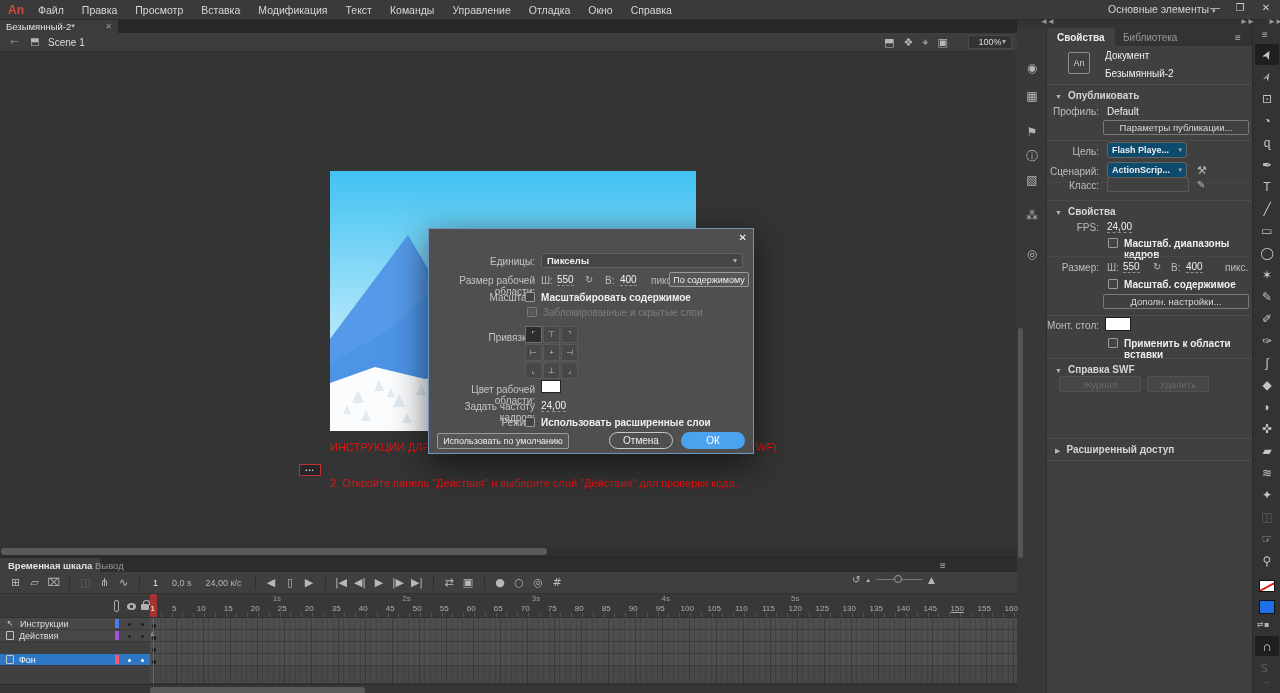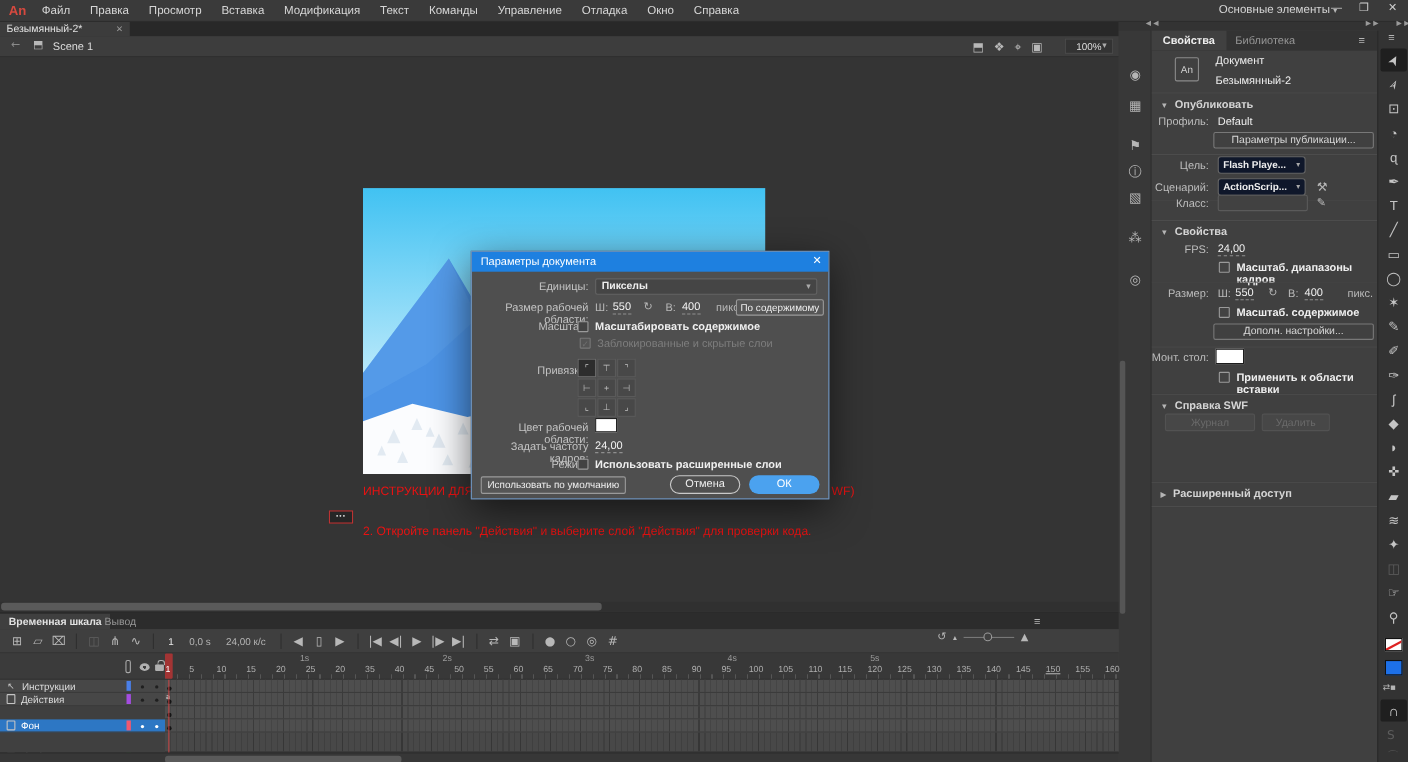--- a/index.html
+++ b/index.html
@@ -80,21 +80,21 @@
            display:flex;align-items:center}
   .pmenu{position:absolute;color:#b5b5b5;font-size:10px}
   .plbl{position:absolute;text-align:right;color:#bdbdbd;font-size:10px}
   .pval{position:absolute;color:#efefef;font-size:10px}
   .pund{border-bottom:1px dashed #8f8f8f}
   .psec{position:absolute;color:#d5d5d5;font-size:10px;font-weight:bold}
   .psec .tri{display:inline-block;margin-right:6px;font-size:7px;color:#b5b5b5}
   .pbtn{position:absolute;background:transparent;border:1px solid #787878;border-radius:2px;color:#d8d8d8;
         font-size:9.5px;display:flex;align-items:center;justify-content:center}
   .pbtn.dis{background:#474747;border-color:#525252;color:#6a6a6a}
-  .pdd{position:absolute;height:16px;background:#0f172a;border:1px solid #646464;border-radius:3px;
+  .pdd{position:absolute;height:16px;background:#0c4a6e;border:1px solid #646464;border-radius:3px;
        color:#eee;font-weight:bold;font-size:9px;display:flex;align-items:center;padding:0 4px}
   .pdd .chev{margin-left:auto;color:#aaa;font-size:7px}
   .pdivider{position:absolute;left:0;width:205px;height:1px;background:#343434;border-bottom:1px solid #4c4c4c}
   #an-box{position:absolute;left:21px;top:24px;width:22px;height:22px;border:1px solid #8a8a8a;border-radius:2px;
           color:#d0d0d0;font-size:9px;display:flex;align-items:center;justify-content:center}
   #class-input{position:absolute;left:60px;top:149px;width:82px;height:15px;background:#414141;
                border:1px solid #5a5a5a;border-radius:2px}
   #stage-swatch{position:absolute;left:58px;top:289px;width:26px;height:14px;background:#fff;border:1px solid #1d1d1d}
   
   #tools{left:1252px;top:28px;width:28px;height:665px;background:#333;border-left:1px solid #2a2a2a}
@@ -250,23 +250,20 @@
       <span>•••</span>
     </div>
     <span class="redtext" style="left:330px;top:425px">2. Откройте панель "Действия" и выберите слой "Действия" для проверки кода.</span>
   </div>
 
   <div id="hscroll" class="abs">
     <div class="thumb"></div>
   </div>
 
   <div id="dialog" class="abs">
-    <div id="dlg-title">
-      <span>Параметры документа</span>
-    </div>
     <span id="dlg-close" class="ic">✕</span>
 
     <span class="dlbl" style="top:27px">Единицы:</span>
     <div id="dd-units">
       <span>Пикселы</span>
       <span class="chev">▾</span>
     </div>
 
     <span class="dlbl" style="top:46px">Размер рабочей области:</span>
     <span class="dtxt" style="left:112px;top:46px">Ш:</span>

